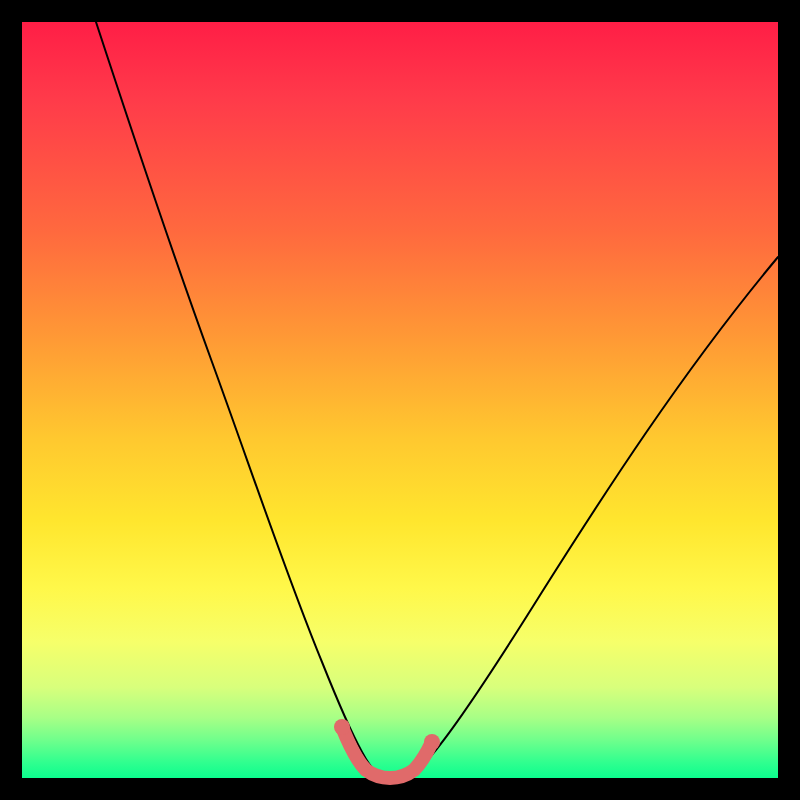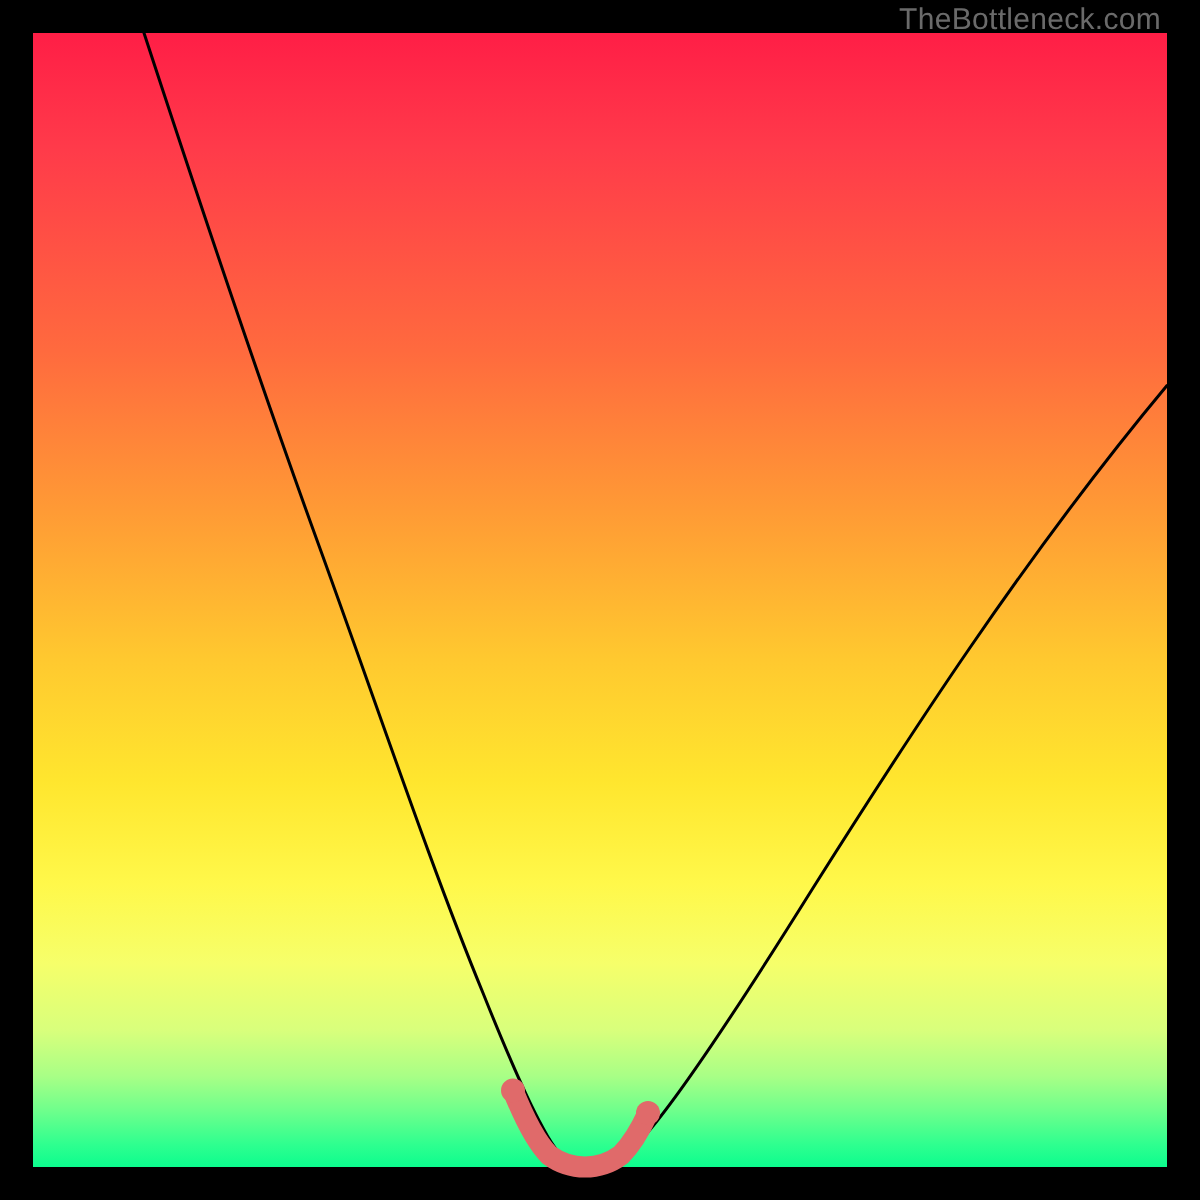--- a/index.html
+++ b/index.html
@@ -72,21 +72,20 @@
     stroke-linecap: round;
   }
   .highlight-dot {
     fill: #e06a6a;
   }
 </style>
 </head>
 <body>
 
 <div class="frame">
-  <div class="watermark">TheBottleneck.com</div>
 
   <div class="plot-area">
     <svg class="curve" viewBox="0 0 756 756" preserveAspectRatio="none">
 
       <path class="main-curve" d="M 74,0
                C 110,110 150,230 190,340
                C 230,450 265,555 300,640
                C 318,685 330,712 340,730
                C 348,745 354,752 360,754
                C 366,756 374,756 382,754

